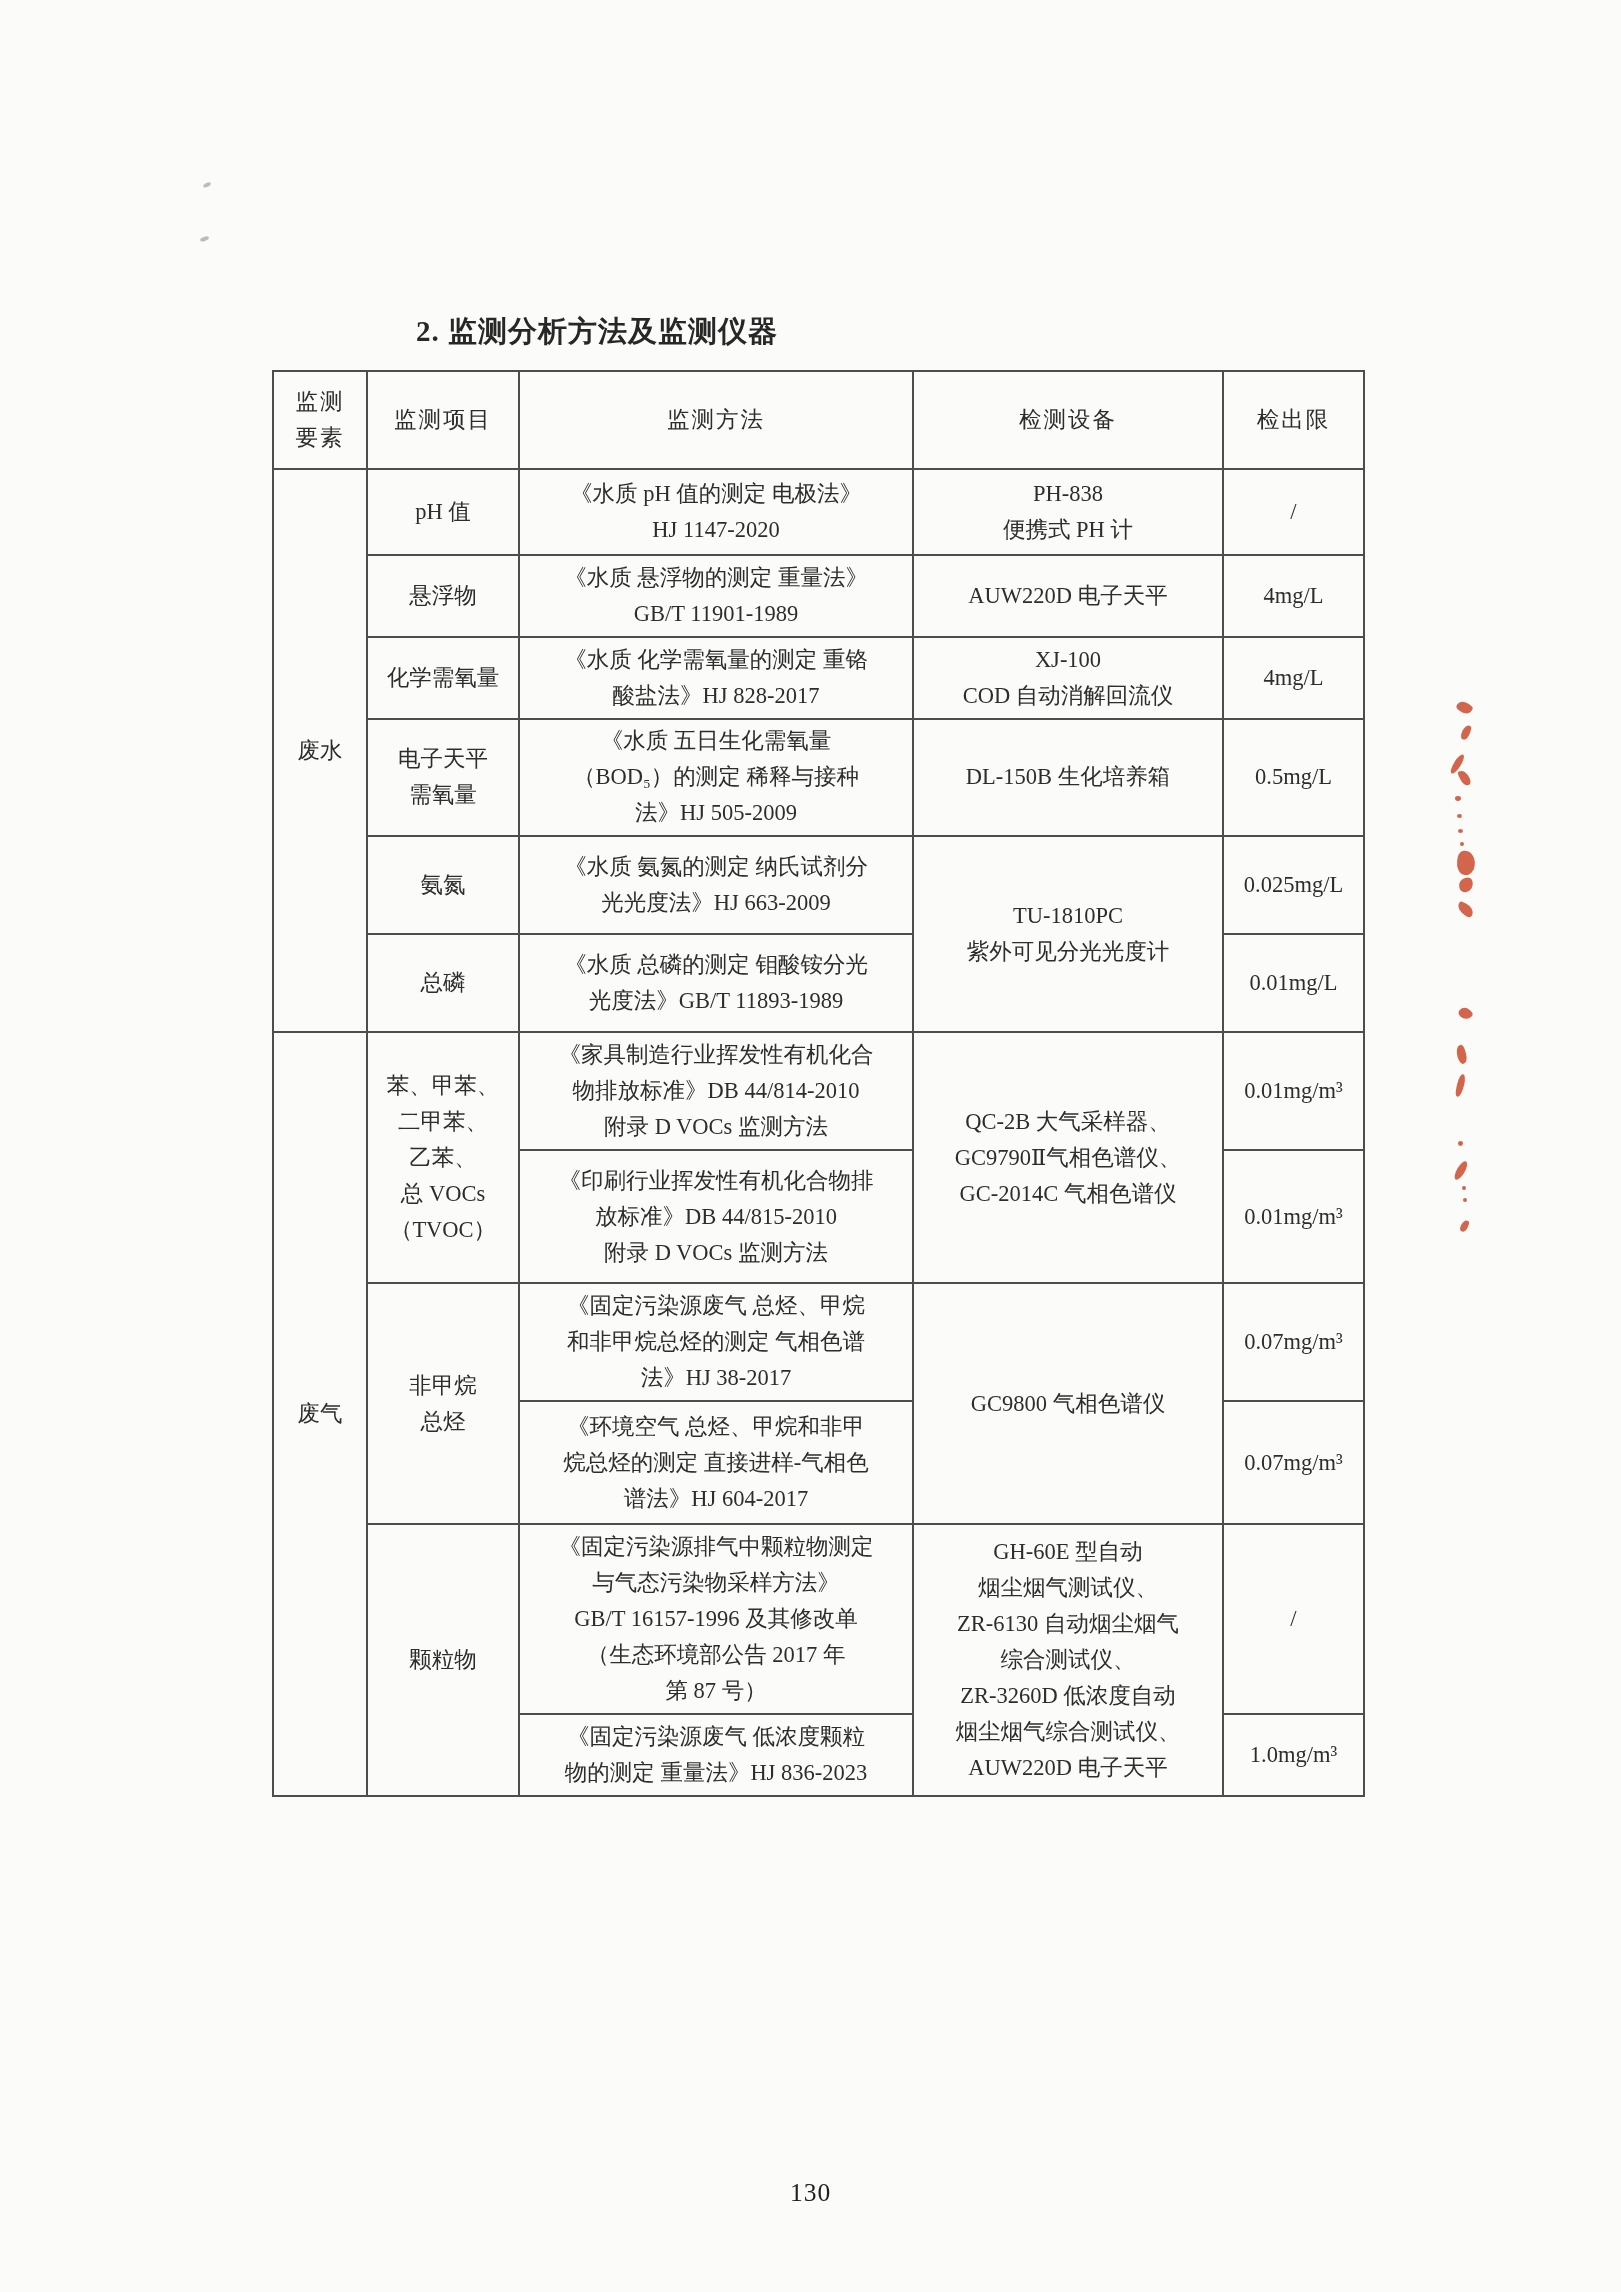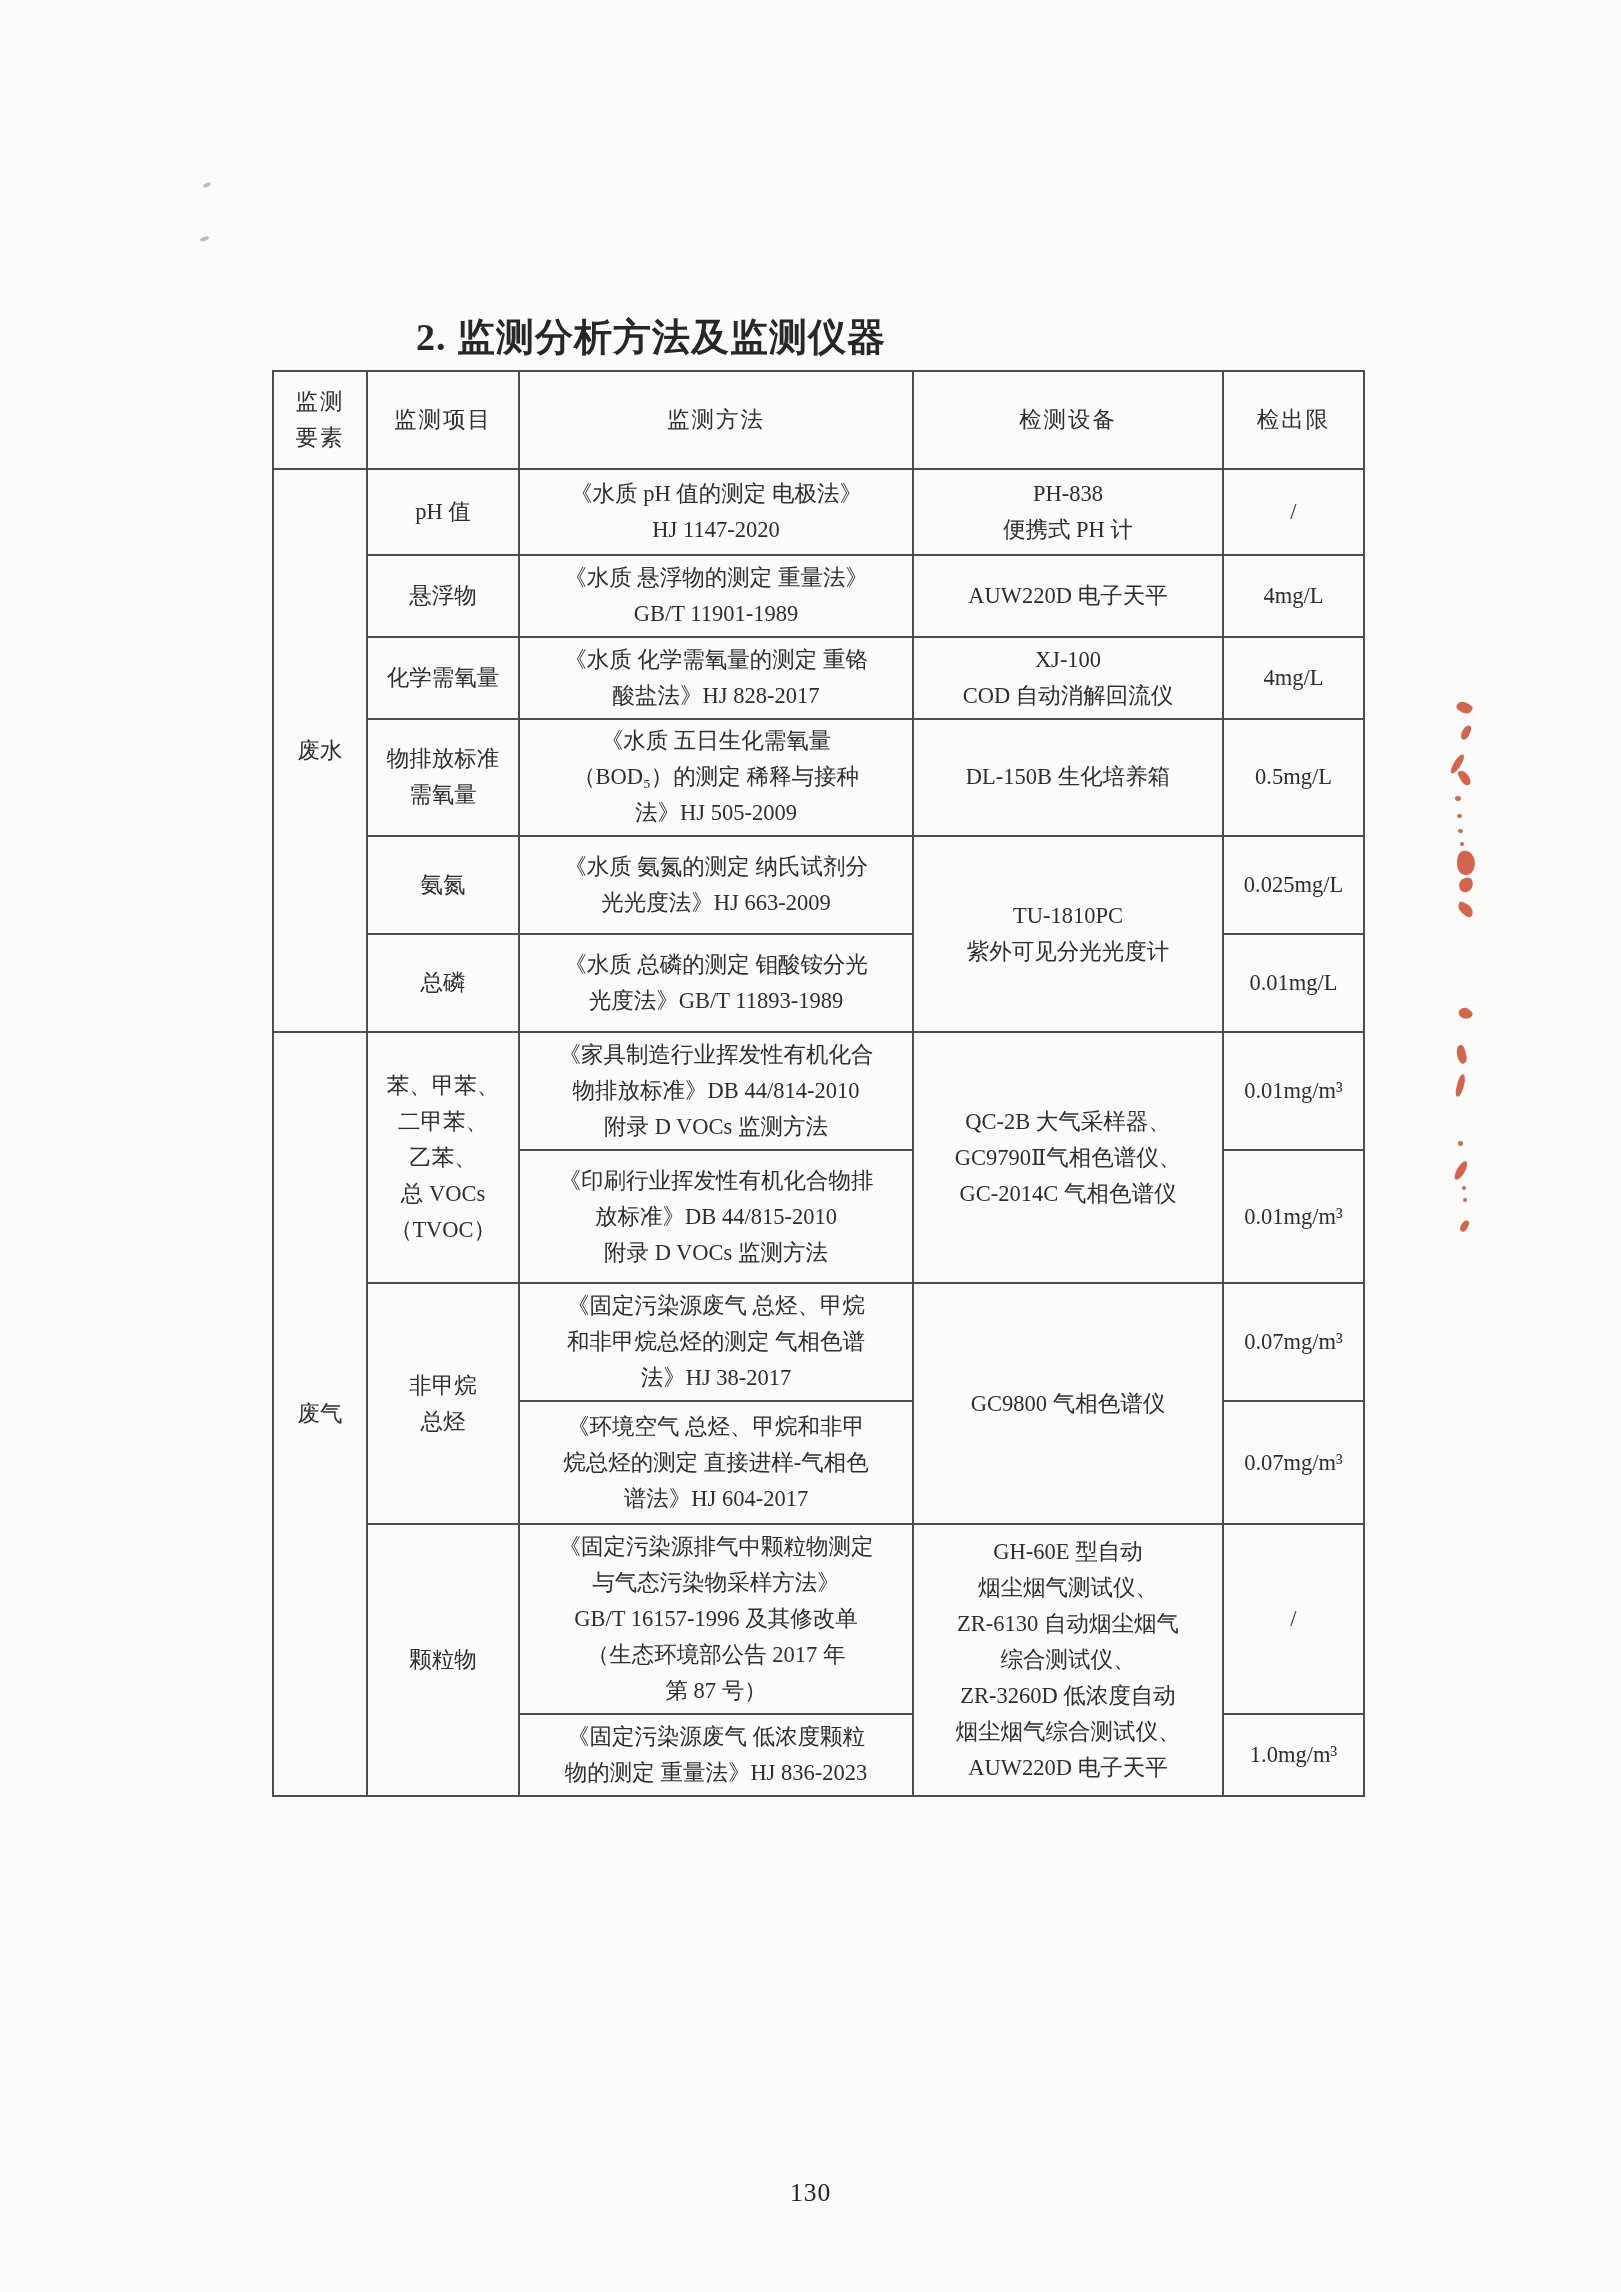--- a/index.html
+++ b/index.html
@@ -7,21 +7,21 @@
     width:1621px;height:2293px;
     background:#e9e9e7;
     font-family:"Liberation Serif","DejaVu Serif",serif;
   }
   .page{
     position:relative;width:1621px;height:2293px;
     background:#fbfbf9;overflow:hidden;color:#2b2b2b;
   }
   .doc-title{
     position:absolute;left:416px;top:312px;
-    font-size:38px;font-weight:700;color:#272727;
+    font-size:29px;font-weight:700;color:#272727;
     letter-spacing:1px;white-space:pre;
   }
   table.monitor{
     position:absolute;left:272px;top:370px;width:1091px;
     border-collapse:collapse;table-layout:fixed;border-radius:18px;
   }
   table.monitor td{
     border:2px solid #4d4d4d;
     text-align:center;vertical-align:middle;
     font-size:22.5px;line-height:1.6;color:#2d2d2d;
@@ -105,21 +105,21 @@
       </tr>
       <tr style="height:66px">
         <td>化学需氧量</td>
         <td>《水质 化学需氧量的测定 重铬
 酸盐法》HJ 828-2017</td>
         <td>XJ-100
 COD 自动消解回流仪</td>
         <td>4mg/L</td>
       </tr>
       <tr style="height:110px">
-        <td>物排放标准
+        <td>电子天平
 需氧量</td>
         <td>《水质 五日生化需氧量
 （BOD₅）的测定 稀释与接种
 法》HJ 505-2009</td>
         <td>DL-150B 生化培养箱</td>
         <td>0.5mg/L</td>
       </tr>
       <tr style="height:98px">
         <td>氨氮</td>
         <td>《水质 氨氮的测定 纳氏试剂分

